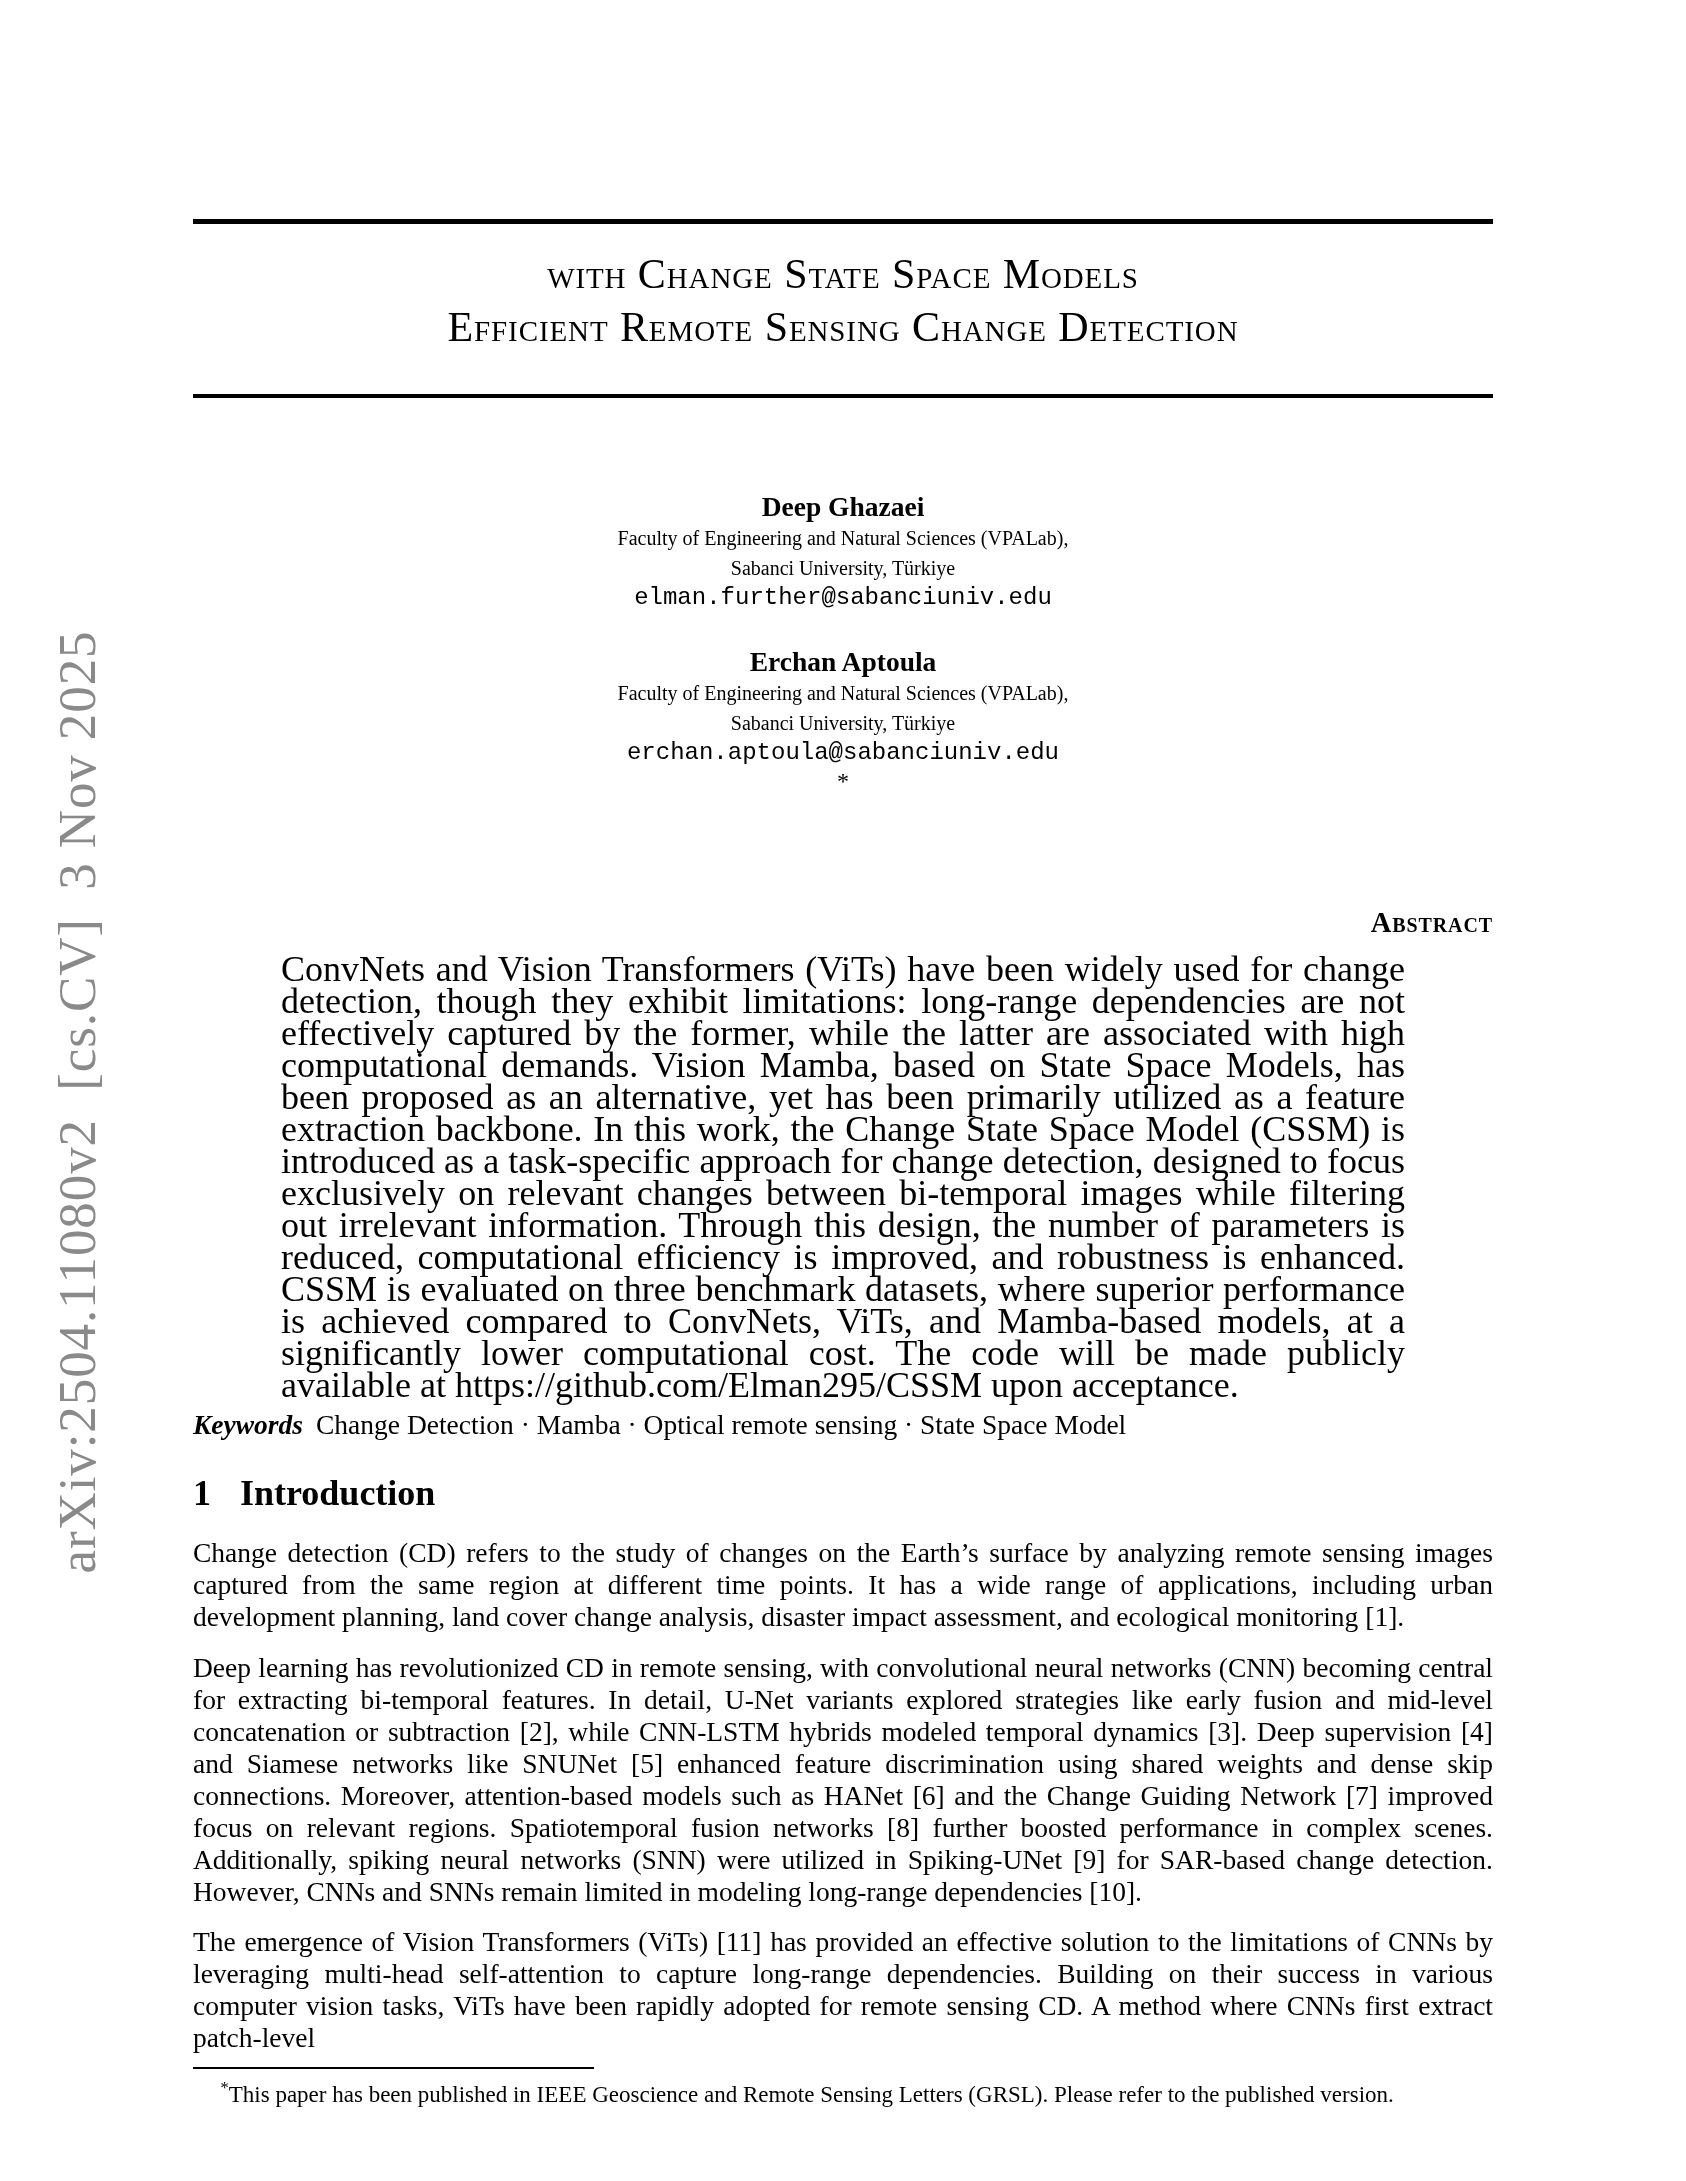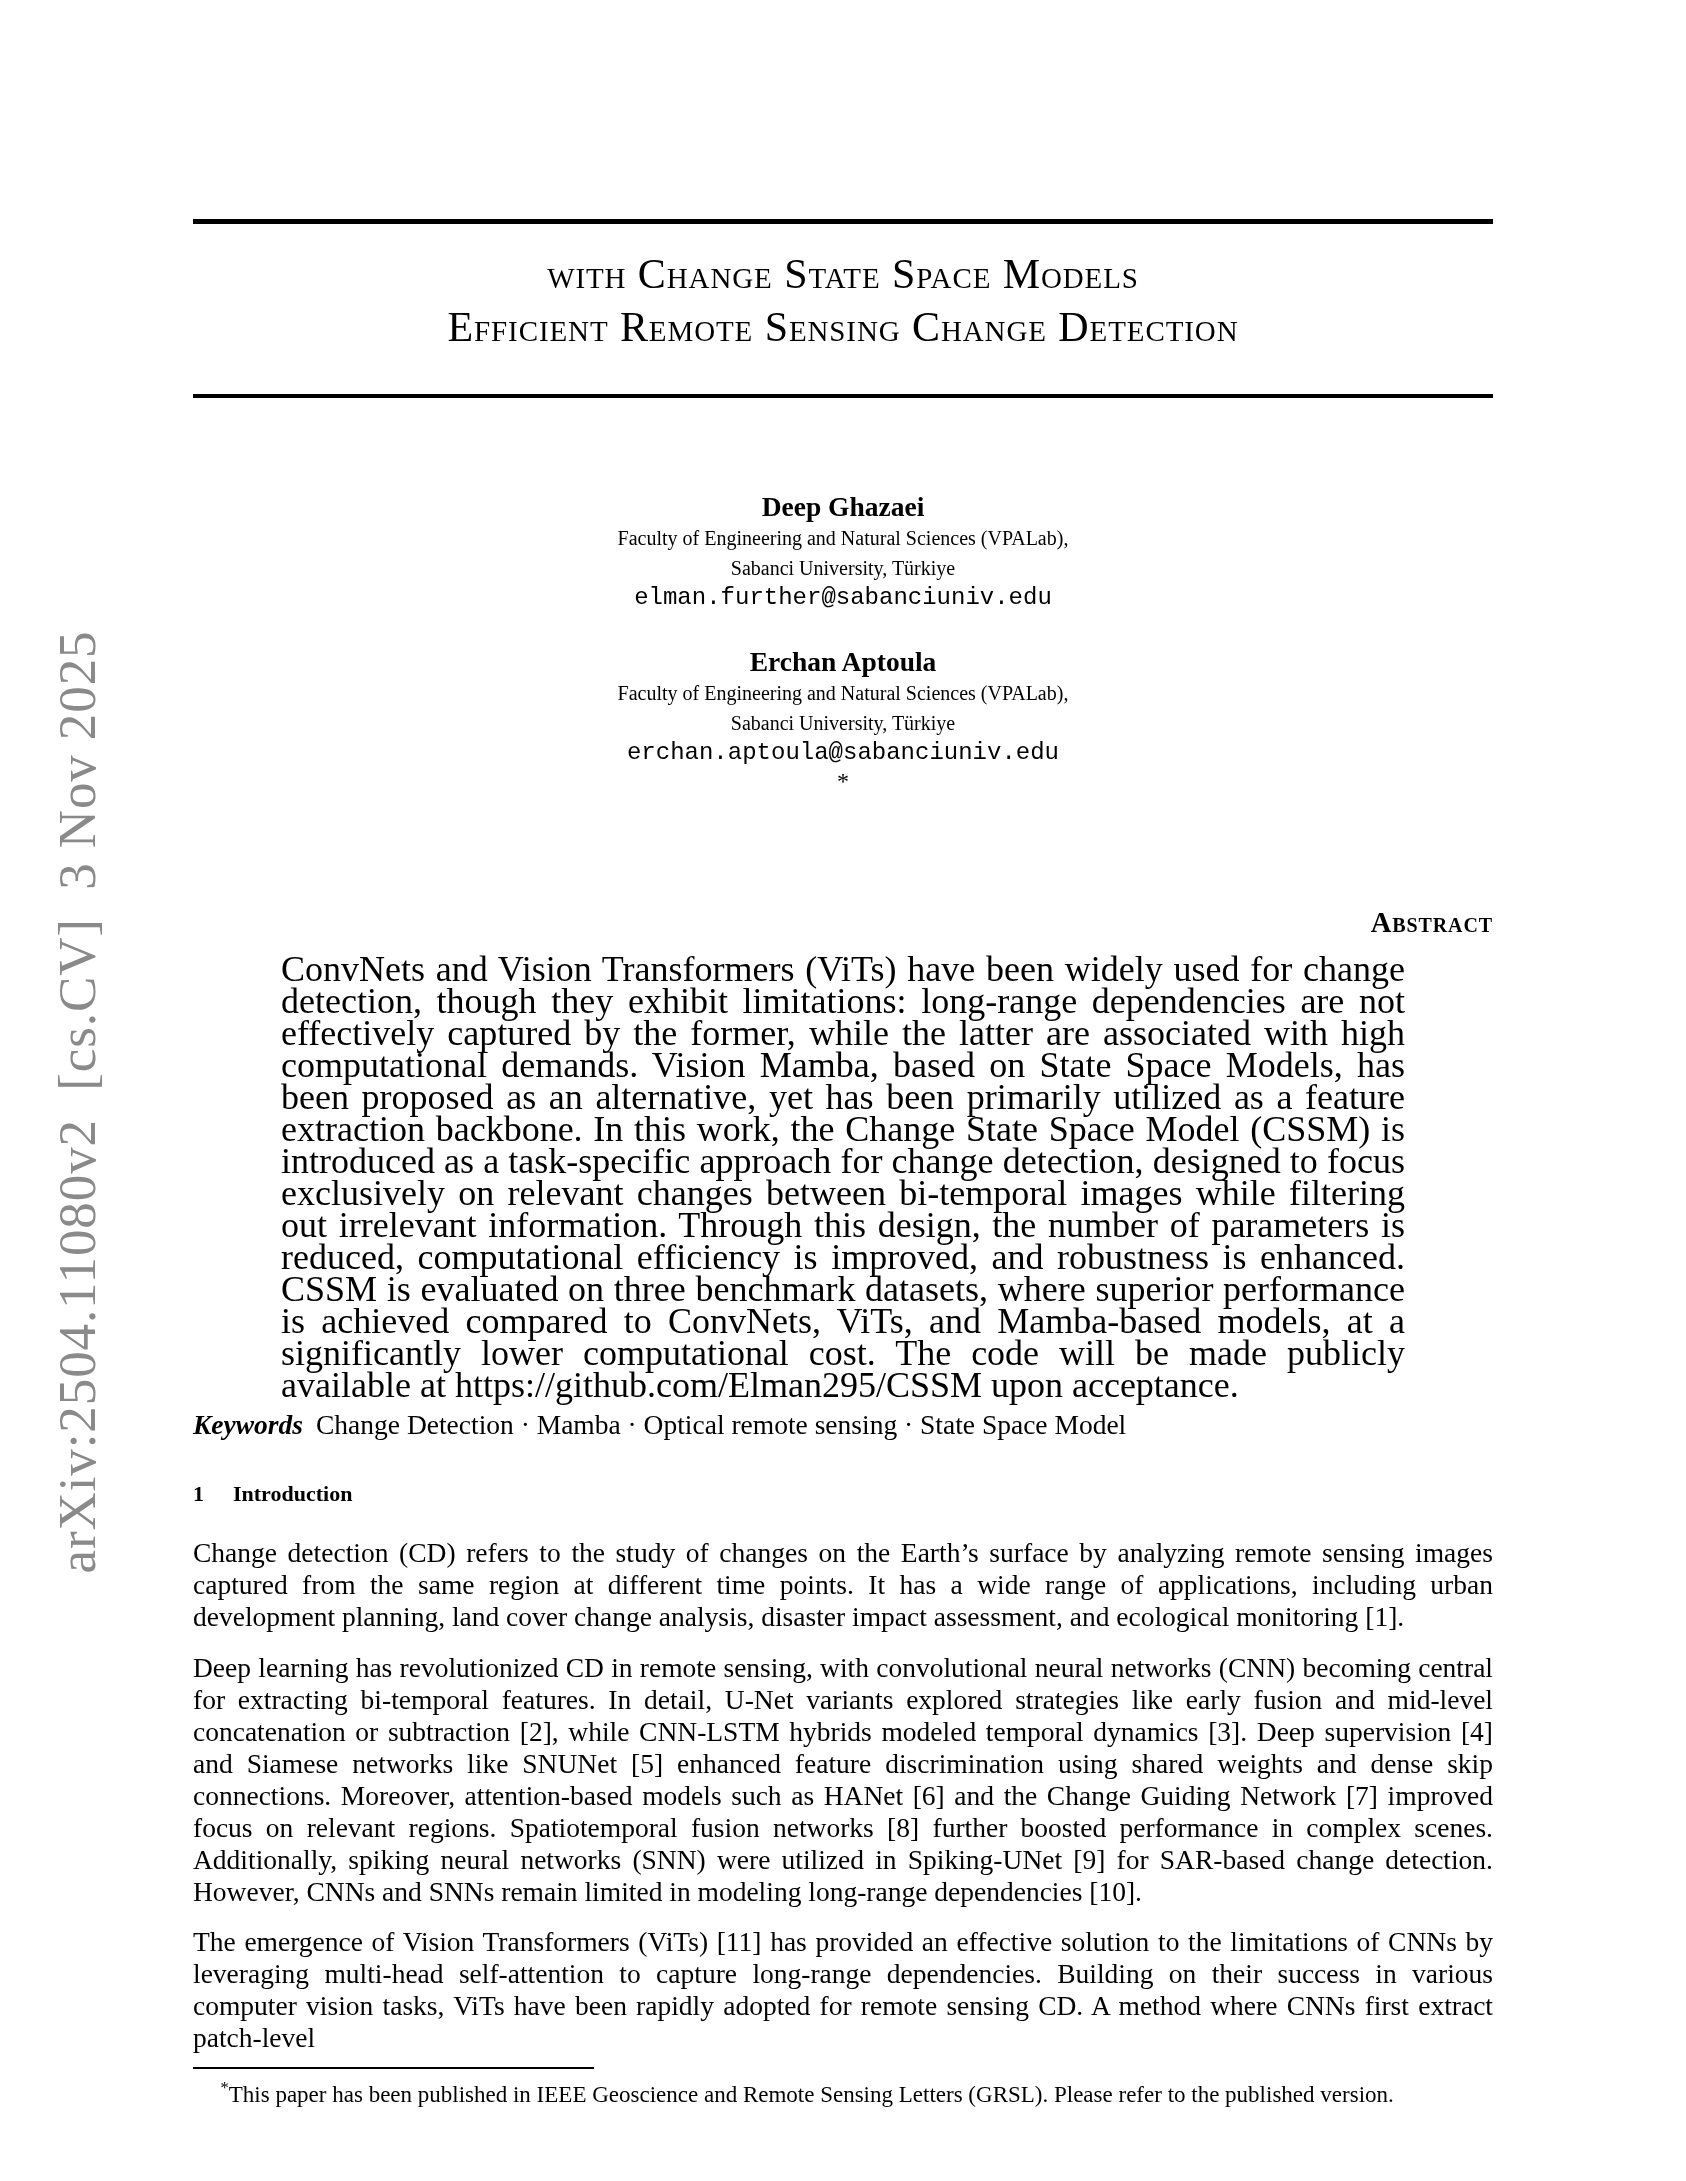--- a/index.html
+++ b/index.html
@@ -90,21 +90,21 @@
     line-height: 32px;
   }
   .keywords-label {
     font-weight: bold;
     font-style: italic;
   }
   .keywords-text { margin-left: 13px; }
   .section-heading {
     margin-top: 33px;
     font-weight: bold;
-    font-size: 22px;
+    font-size: 36px;
     line-height: 39px;
   }
   .section-number {
     display: inline-block;
     margin-right: 29px;
   }
   .para {
     margin-top: 18.4px;
     text-align: justify;
     font-size: 27.5px;

